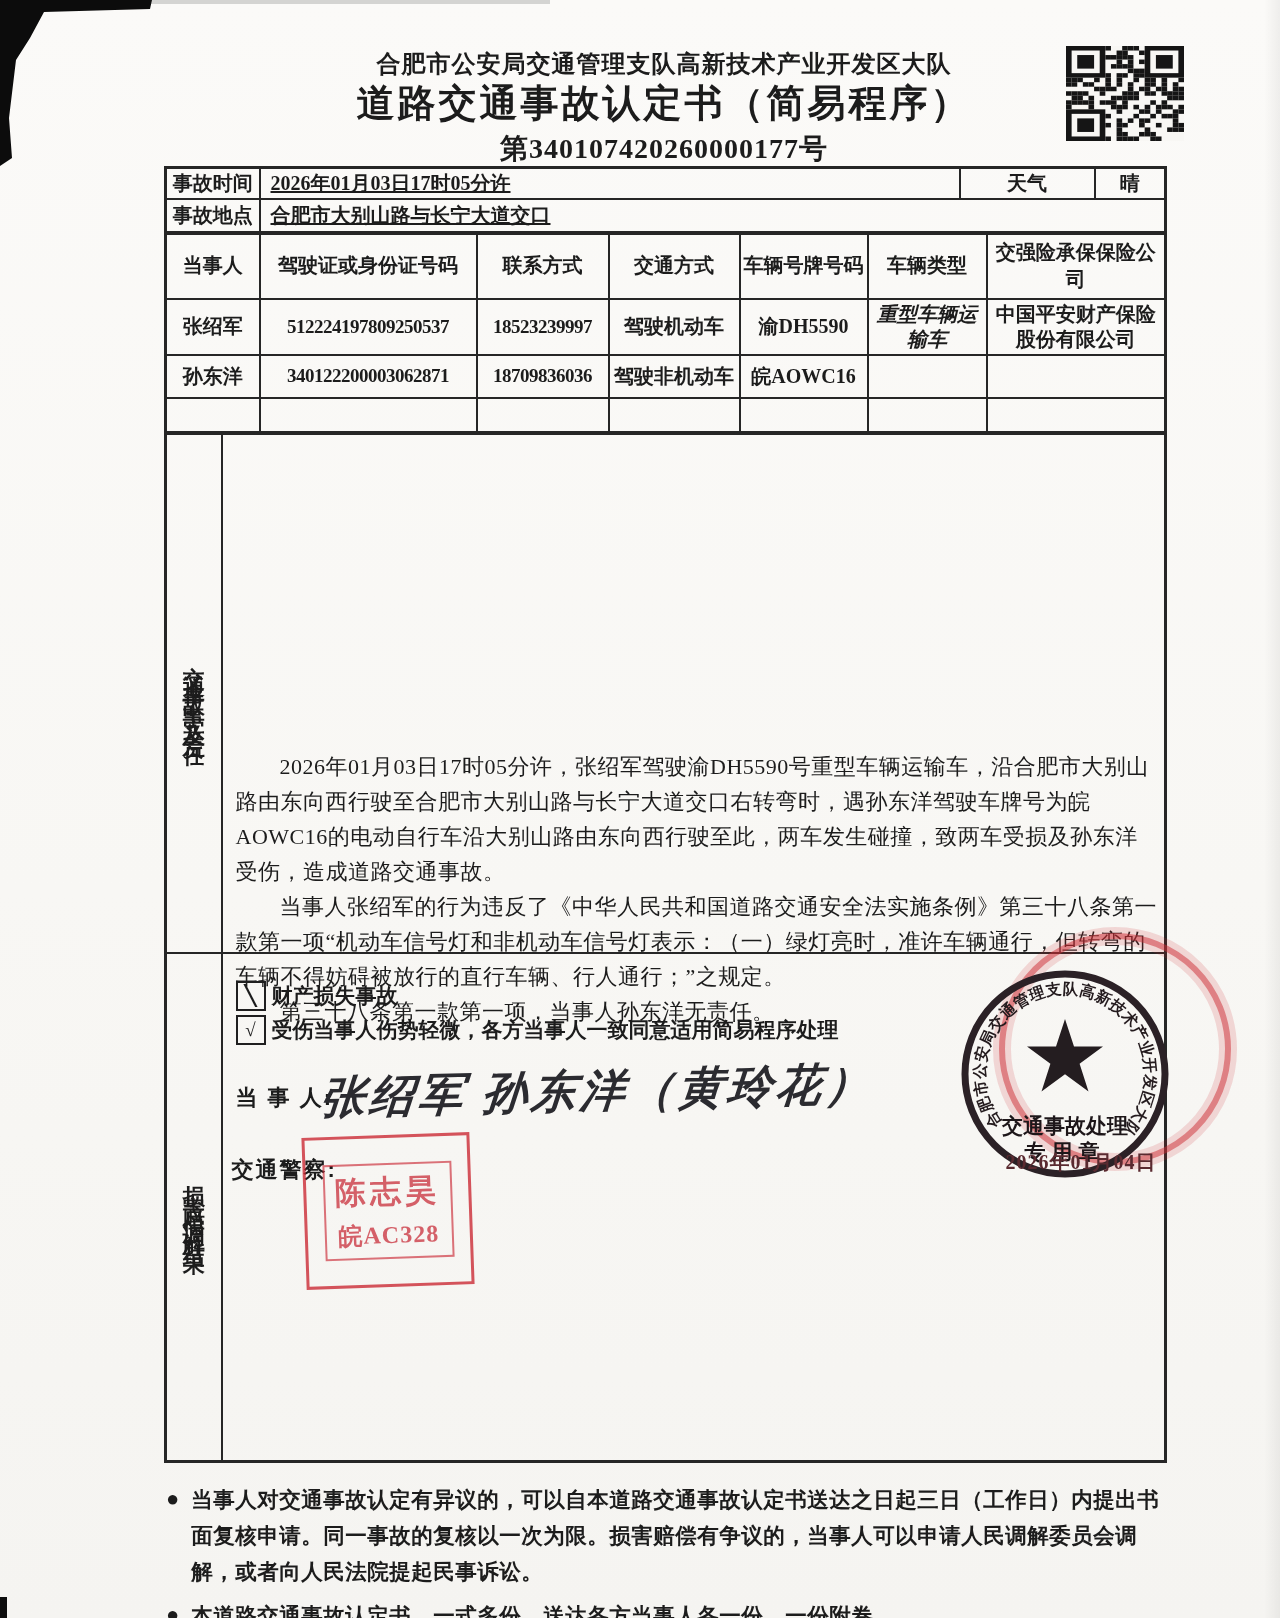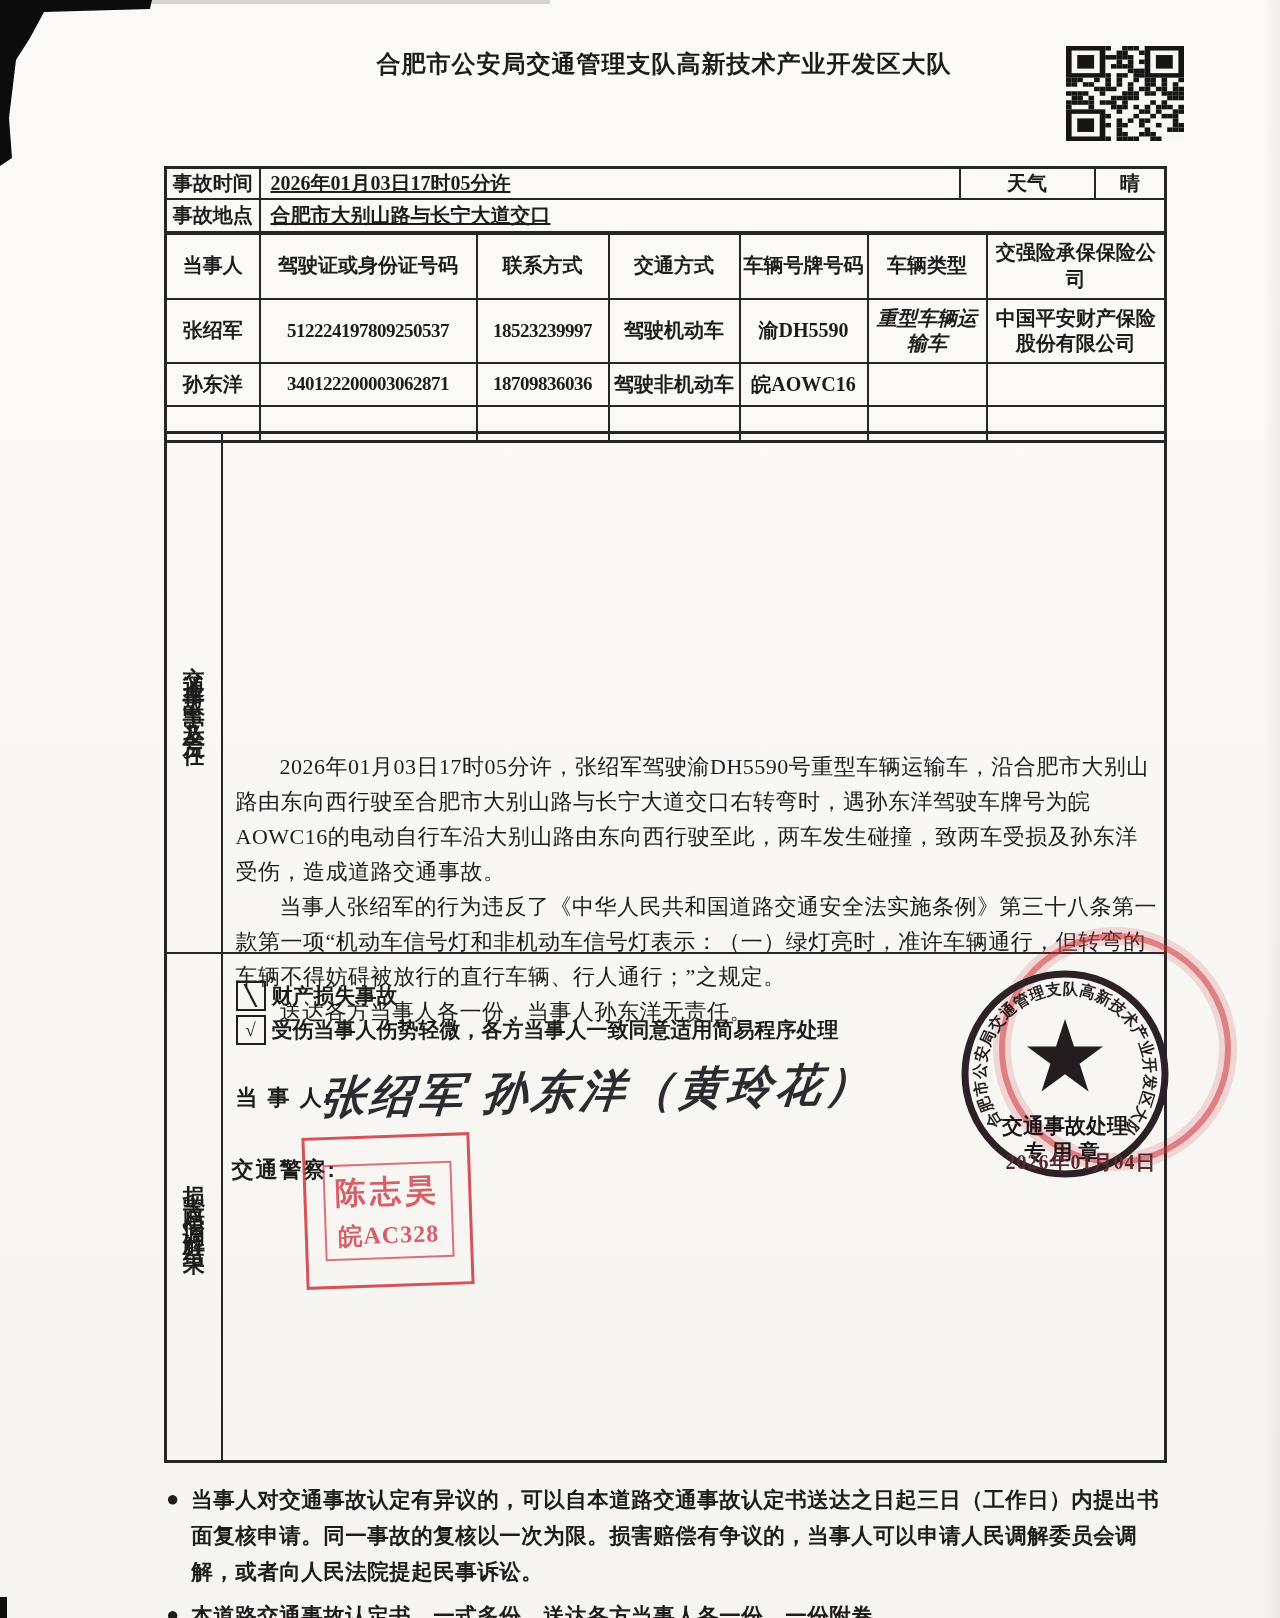--- a/index.html
+++ b/index.html
@@ -59,20 +59,22 @@
 <body>
 
 <div id="page">
 
   <div class="abs wedge"></div>
   <div class="abs topline"></div>
   <div class="abs blstrip"></div>
   <div class="abs edgeshade"></div>
 
   <div class="abs hdr dept sans">合肥市公安局交通管理支队高新技术产业开发区大队</div>
+  <div class="abs hdr doctitle sans">道路交通事故认定书（简易程序）</div>
+  <div class="abs hdr docnum">第340107420260000177号</div>
 
   <svg class="abs" id="qr-svg" style="left:1066px;top:46px;" width="118" height="95" viewBox="0 0 105 105" preserveAspectRatio="none">
     <rect x="0" y="0" width="105" height="105" fill="#f8f7f4"></rect>
     <g fill="#151515">
       <rect x="0" y="0" width="35" height="35"></rect>
         <rect x="5" y="5" width="25" height="25" fill="#f8f7f4"></rect>
         <rect x="10" y="10" width="15" height="15"></rect>
       <rect x="70" y="0" width="35" height="35"></rect>
         <rect x="75" y="5" width="25" height="25" fill="#f8f7f4"></rect>
         <rect x="80" y="10" width="15" height="15"></rect>
@@ -266,21 +268,21 @@
     <tbody>
         <tr style="height:66px;">
       <th class="lab">当事人</th>
       <th class="lab">驾驶证或身份证号码</th>
       <th class="lab">联系方式</th>
       <th class="lab">交通方式</th>
       <th class="lab">车辆号牌号码</th>
       <th class="lab">车辆类型</th>
       <th class="lab">交强险承保保险公司</th>
     </tr>
-    <tr style="height:64px;">
+    <tr style="height:56px;">
       <td class="ctr">张绍军</td>
       <td class="ctr idnum">512224197809250537</td>
       <td class="ctr idnum">18523239997</td>
       <td class="ctr">驾驶机动车</td>
       <td class="ctr">渝DH5590</td>
       <td class="ctr" style="line-height:1.25;font-style:italic;">重型车辆运输车</td>
       <td class="ctr" style="line-height:1.25;">中国平安财产保险股份有限公司</td>
     </tr>
     <tr style="height:43px;">
       <td class="ctr">孙东洋</td>
@@ -311,21 +313,21 @@
     <tbody>
         <tr style="height:520px;">
       <td>
         <div class="vlabel" style="height:500px;">交通事故事实及责任</div>
       </td>
       <td>
         <div class="wrap">
           <div class="paras">
             <p>2026年01月03日17时05分许，张绍军驾驶渝DH5590号重型车辆运输车，沿合肥市大别山路由东向西行驶至合肥市大别山路与长宁大道交口右转弯时，遇孙东洋驾驶车牌号为皖AOWC16的电动自行车沿大别山路由东向西行驶至此，两车发生碰撞，致两车受损及孙东洋受伤，造成道路交通事故。</p>
             <p>当事人张绍军的行为违反了《中华人民共和国道路交通安全法实施条例》第三十八条第一款第一项“机动车信号灯和非机动车信号灯表示：（一）绿灯亮时，准许车辆通行，但转弯的车辆不得妨碍被放行的直行车辆、行人通行；”之规定。</p>
-            <p>送达各方当事人各一份，当事人孙东洋无责任。</p>
+            <p>第三十八条第一款第一项，当事人孙东洋无责任。</p>
           </div>
           <div class="ckrow" style="top:288px;">
             <span class="ckbox">╲</span>
             <span class="cklab">财产损失事故</span>
           </div>
           <div class="ckrow" style="top:322px;">
             <span class="ckbox">√</span>
             <span class="cklab">受伤当事人伤势轻微，各方当事人一致同意适用简易程序处理</span>
           </div>
           <div class="fieldlab" style="top:390px;left:12px;">当 事 人:</div>

